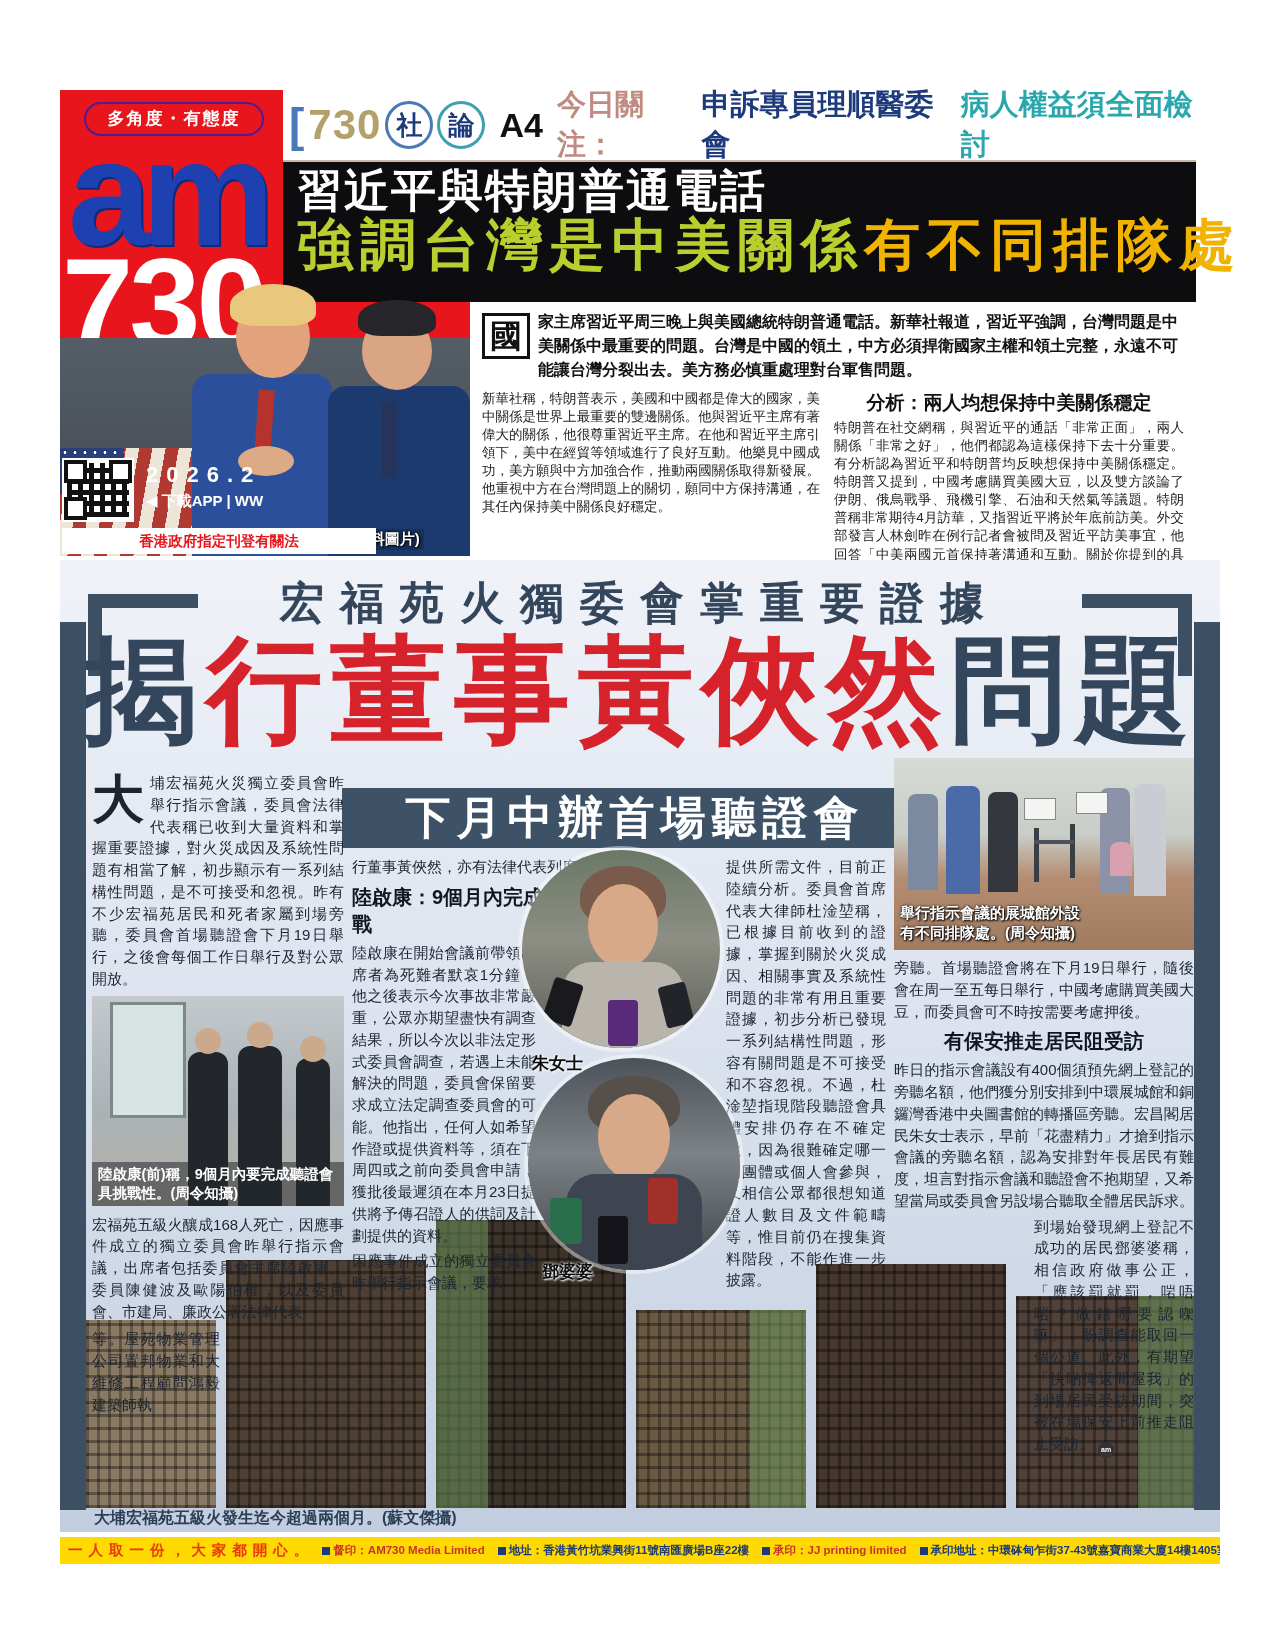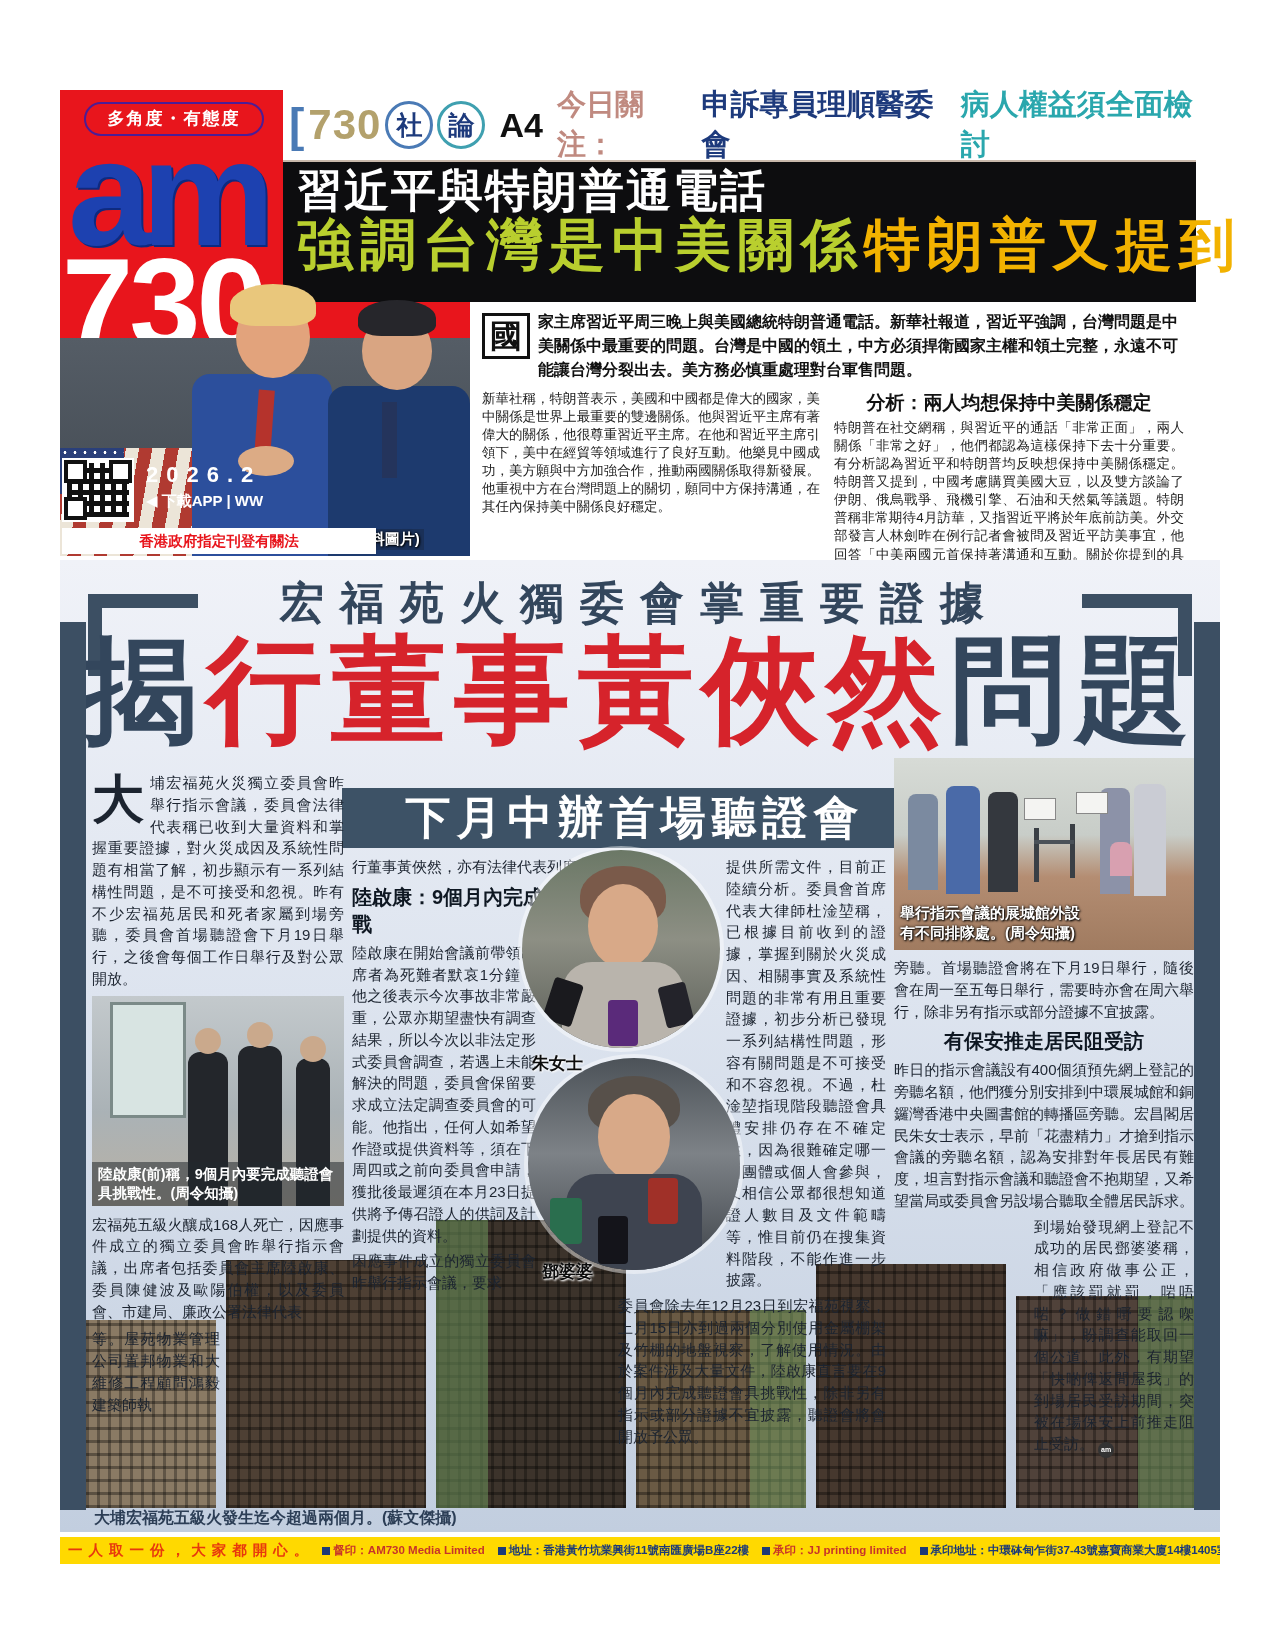--- a/index.html
+++ b/index.html
@@ -222,21 +222,21 @@
       </div>
       <span class="page-no">A4</span>
       <span class="focus-label">今日關注：</span>
       <span class="focus-title">申訴專員理順醫委會</span>
       <span class="focus-sub">病人權益須全面檢討</span>
     </div>
 
     <div class="black-box">
       <div class="h1-line1">習近平與特朗普通電話</div>
       <div class="h1-line2">
-        <span class="h1-green">強調台灣是中美關係</span><span class="h1-yellow">特朗普又提到</span>
+        <span class="h1-green">強調台灣是中美關係</span><span class="h1-yellow">有不同排隊處</span>
       </div>
     </div>
 
     <div class="story1-body">
       <div class="lead">
         <span class="dropcap">國</span><span class="lead-txt">家主席習近平周三晚上與美國總統特朗普通電話。新華社報道，習近平強調，台灣問題是中美關係中最重要的問題。台灣是中國的領土，中方必須捍衛國家主權和領土完整，永遠不可能讓台灣分裂出去。美方務必慎重處理對台軍售問題。</span>
       </div>
       <div class="s1-cols">
         <div class="s1-colA">新華社稱，特朗普表示，美國和中國都是偉大的國家，美中關係是世界上最重要的雙邊關係。他與習近平主席有著偉大的關係，他很尊重習近平主席。在他和習近平主席引領下，美中在經貿等領域進行了良好互動。他樂見中國成功，美方願與中方加強合作，推動兩國關係取得新發展。他重視中方在台灣問題上的關切，願同中方保持溝通，在其任內保持美中關係良好穩定。</div>
         <div class="s1-colB">
@@ -315,42 +315,41 @@
       <div class="c-mic" style="left:22px;top:140px;width:32px;height:46px;background:#2a6e4e;"></div>
       <div class="c-mic" style="left:120px;top:120px;width:30px;height:46px;background:#a03028;"></div>
       <div class="c-mic" style="left:70px;top:158px;width:30px;height:48px;background:#14141a;"></div>
     </div>
     <div class="circle-label" style="left:482px;top:700px;">鄧婆婆</div>
 
     <div class="s2col col3">
       <div class="s2-txt">
         <span class="spacer-l"></span><span>提供所需文件，目前正陸續分析。委員會首席代表大律師杜淦堃稱，已根據目前收到的證據，掌握到關於火災成因、相關事實及系統性問題的非常有用且重要證據，初步分析已發現一系列結構性問題，形容有關問題是不可接受和不容忽視。不過，杜淦堃指現階段聽證會具體安排仍存在不確定性，因為很難確定哪一個團體或個人會參與，又相信公眾都很想知道證人數目及文件範疇等，惟目前仍在搜集資料階段，不能作進一步披露。</span>
       </div>
-      <div class="s2-txt" style="margin-top:4px;">委員會除去年12月23日到宏福苑視察，上月15日亦到過兩個分別使用金屬棚架及竹棚的地盤視察，了解使用情況。由於案件涉及大量文件，陸啟康直言要在9個月內完成聽證會具挑戰性，除非另有指示或部分證據不宜披露，聽證會將會開放予公眾。</div>
     </div>
 
     <div class="s2col col4">
       <div class="photo-queue">
         <div class="q-person" style="left:14px;top:36px;width:30px;height:96px;background:#7b8aa0;"></div>
         <div class="q-person" style="left:52px;top:28px;width:34px;height:108px;background:#4a6aa8;"></div>
         <div class="q-person" style="left:94px;top:34px;width:30px;height:100px;background:#34383e;"></div>
         <div class="q-person" style="left:206px;top:30px;width:30px;height:106px;background:#8c92a8;"></div>
         <div class="q-person" style="left:240px;top:26px;width:32px;height:112px;background:#caccd4;"></div>
         <div class="q-person" style="left:216px;top:84px;width:22px;height:34px;background:#d8a0b0;"></div>
         <div class="q-pole" style="left:140px;top:70px;"></div>
         <div class="q-pole" style="left:176px;top:66px;"></div>
         <div class="q-rope" style="left:140px;top:82px;width:40px;"></div>
         <div class="q-sign" style="left:130px;top:40px;"></div>
         <div class="q-sign" style="left:182px;top:34px;"></div>
         <div class="photo-cap-light">
           <div>舉行指示會議的展城館外設</div>
           <div>有不同排隊處。(周令知攝)</div>
         </div>
       </div>
-      <div class="s2-txt" style="margin-top:7px;">旁聽。首場聽證會將在下月19日舉行，隨後會在周一至五每日舉行，需要時亦會在周六舉行，除非另有指示或部分證據不宜披露。</div>
+      <div class="s2-txt" style="margin-top:7px;">旁聽。首場聽證會將在下月19日舉行，隨後會在周一至五每日舉行，中國考慮購買美國大豆，而委員會可不時按需要考慮押後。</div>
       <div class="s2-subhead center">有保安推走居民阻受訪</div>
       <div class="s2-txt">昨日的指示會議設有400個須預先網上登記的旁聽名額，他們獲分別安排到中環展城館和銅鑼灣香港中央圖書館的轉播區旁聽。宏昌閣居民朱女士表示，早前「花盡精力」才搶到指示會議的旁聽名額，認為安排對年長居民有難度，坦言對指示會議和聽證會不抱期望，又希望當局或委員會另設場合聽取全體居民訴求。</div>
       <div class="s2-txt" style="margin-top:4px;">
         <span class="bld-spacer"></span><span>到場始發現網上登記不成功的居民鄧婆婆稱，相信政府做事公正，「應該罰就罰，啱唔啱？做錯嘢要認㗎嘛」，盼調查能取回一個公道。此外，有期望「快啲俾返間屋我」的到場居民受訪期間，突被在場保安上前推走阻止受訪。</span> <span class="endmark">am</span>
       </div>
     </div>
 
     <div class="buildings-caption">大埔宏福苑五級火發生迄今超過兩個月。(蘇文傑攝)</div>
   </div>
 

